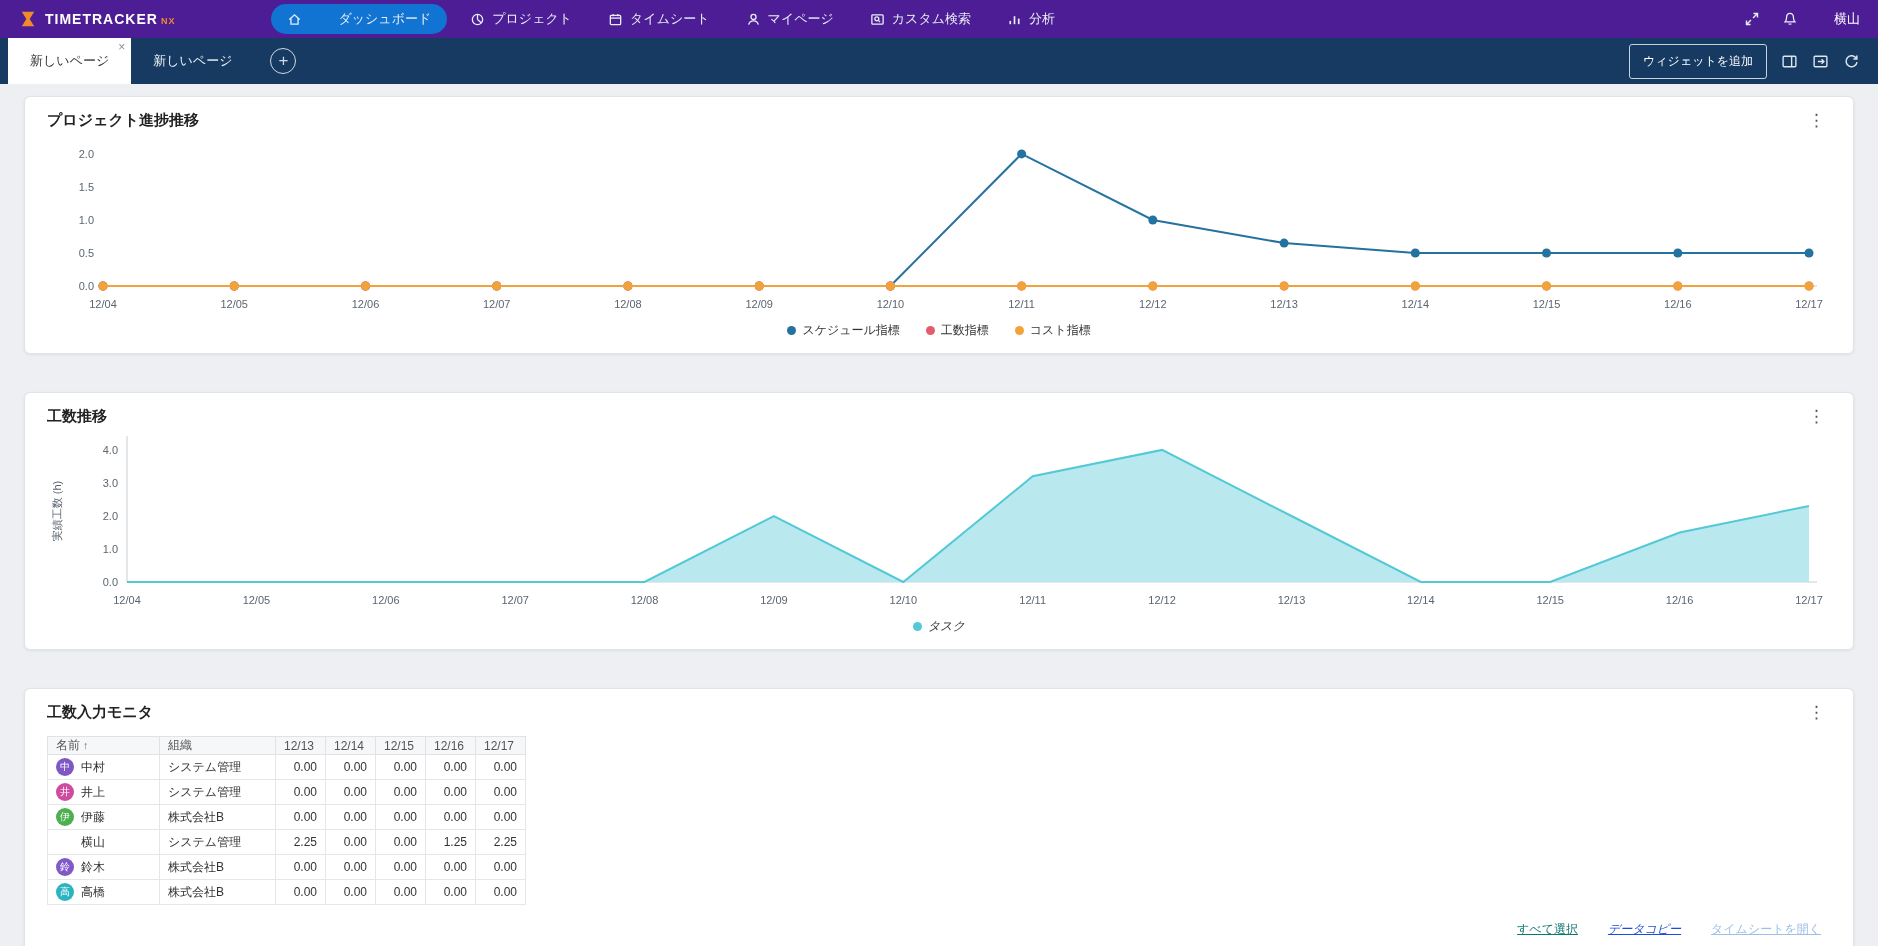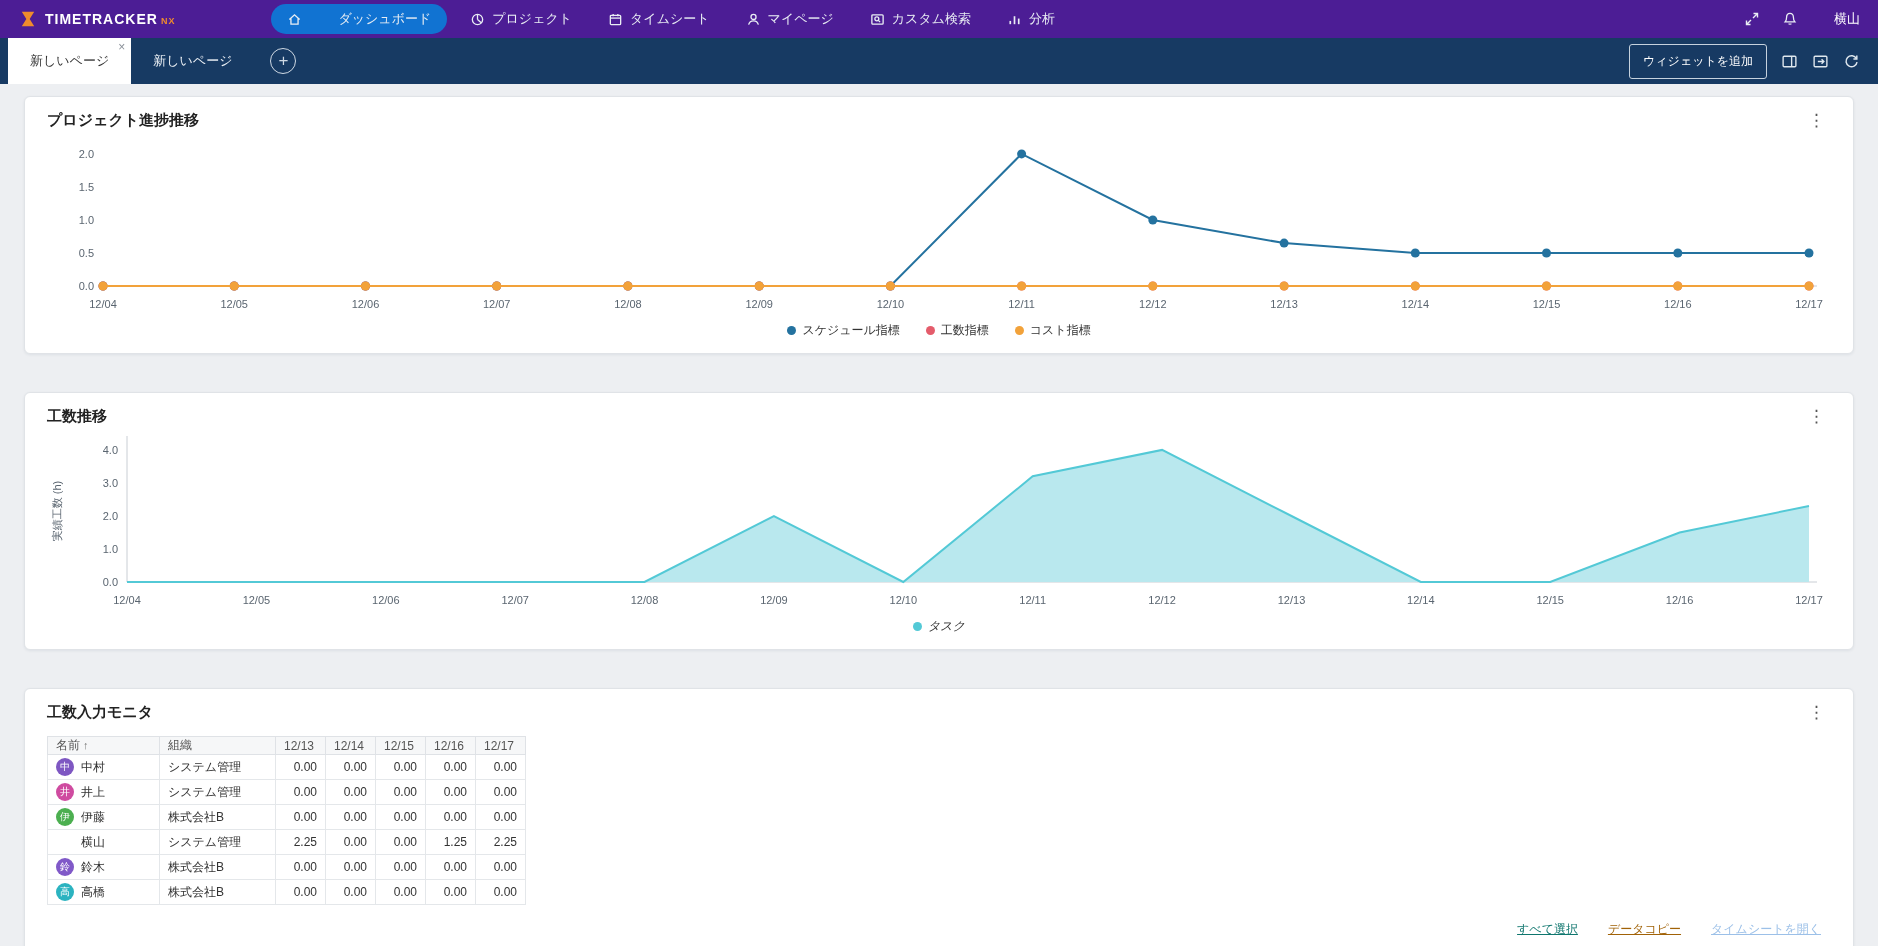--- a/index.html
+++ b/index.html
@@ -415,18 +415,18 @@
             <td class="num">0.00</td>
             <td class="num">0.00</td>
             <td class="num">0.00</td>
             <td class="num">0.00</td>
             <td class="num">0.00</td>
           </tr>
         </tbody>
     </table>
     <div class="table-footer" id="table-links">
         <a class="tlink" style="color: #0f766e;">すべて選択</a>
-        <a class="tlink" style="color: #a16207; cursor: default;">データコピー</a>
+        <a class="tlink" style="color: #1d4ed8; cursor: default; font-style: italic;">データコピー</a>
         <a class="tlink" style="color: rgb(156, 192, 232); cursor: default;">タイムシートを開く</a>
       </div>
   </section>
 
 </main>
 
 </body></html>

